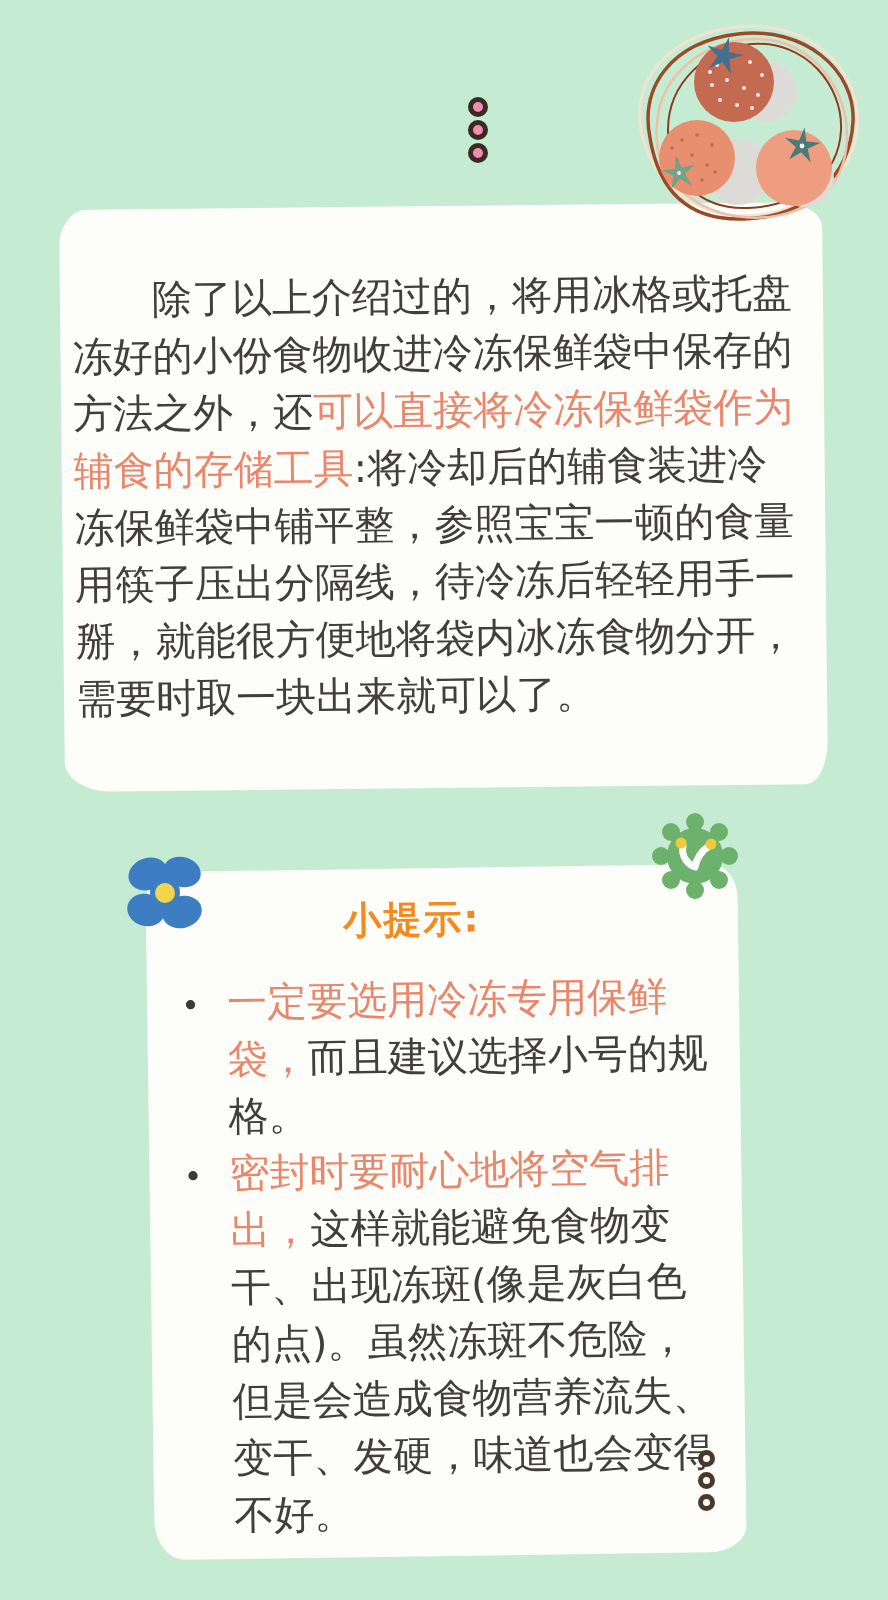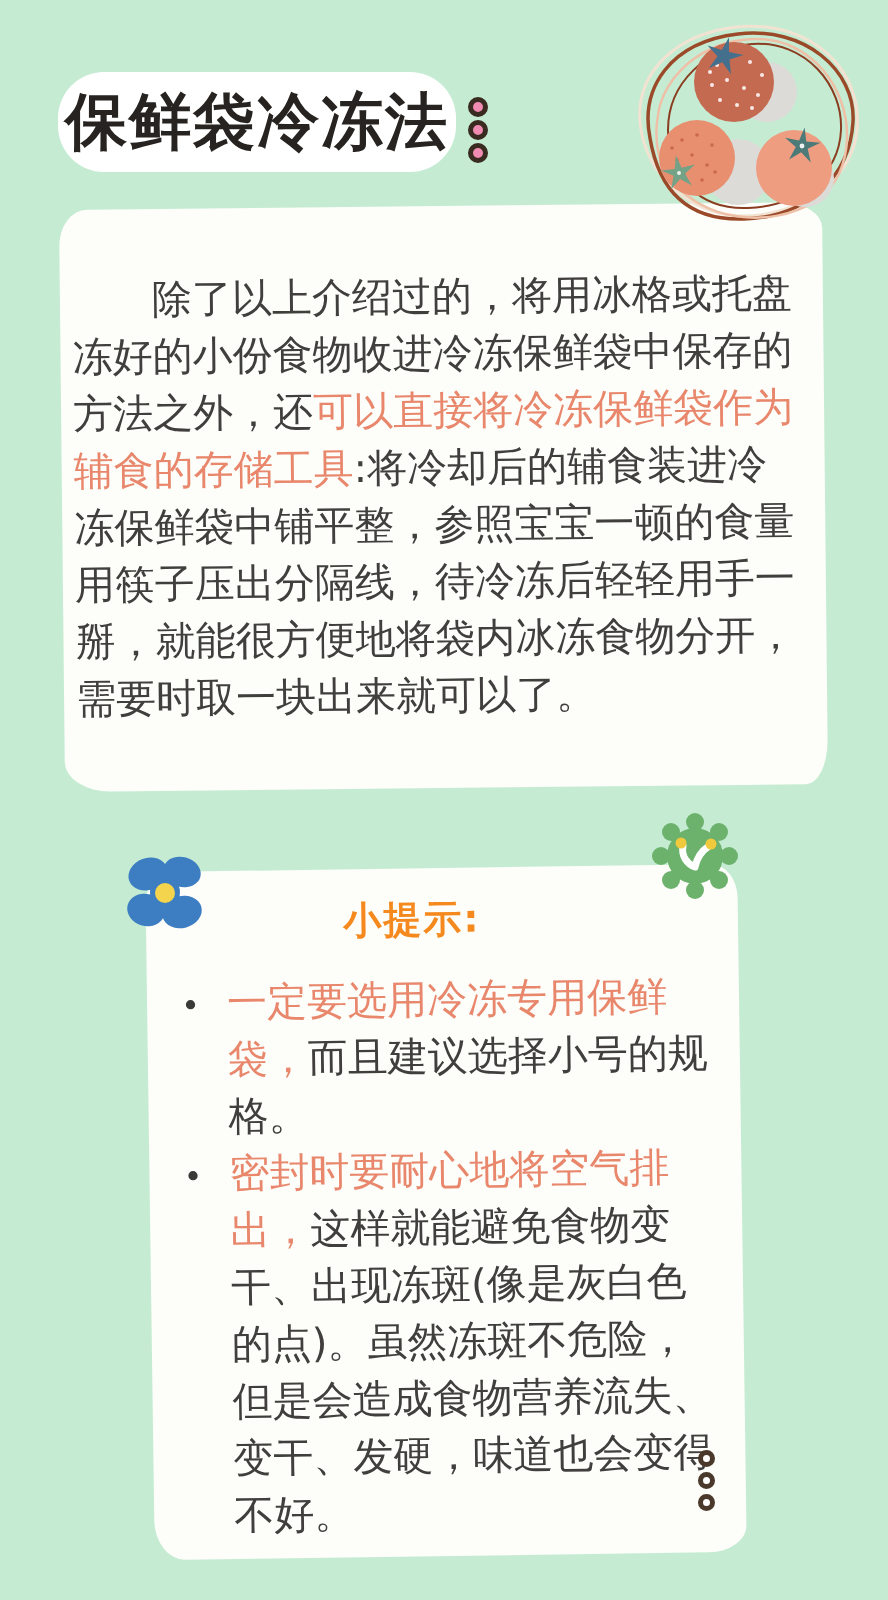--- a/index.html
+++ b/index.html
@@ -40,23 +40,20 @@
   .decor{position:absolute;pointer-events:none;}
   .tomatoes{left:612px;top:10px;width:270px;height:230px;}
   .flower{left:118px;top:852px;width:96px;height:86px;}
   .splat{left:645px;top:808px;width:100px;height:96px;}
 </style>
 </head>
 <body>
 
 <div class="canvas">
 
-  <div class="title-pill">
-    <div class="t">保鲜袋冷冻法</div>
-  </div>
   <div class="title-dots">
     <div class="d"></div>
     <div class="d"></div>
     <div class="d"></div>
   </div>
 
   <div class="card intro-card">
     <div class="intro-text"><span>　　除了以上介绍过的，将用冰格或托盘
 冻好的小份食物收进冷冻保鲜袋中保存的
 方法之外，还</span><span class="hl">可以直接将冷冻保鲜袋作为

